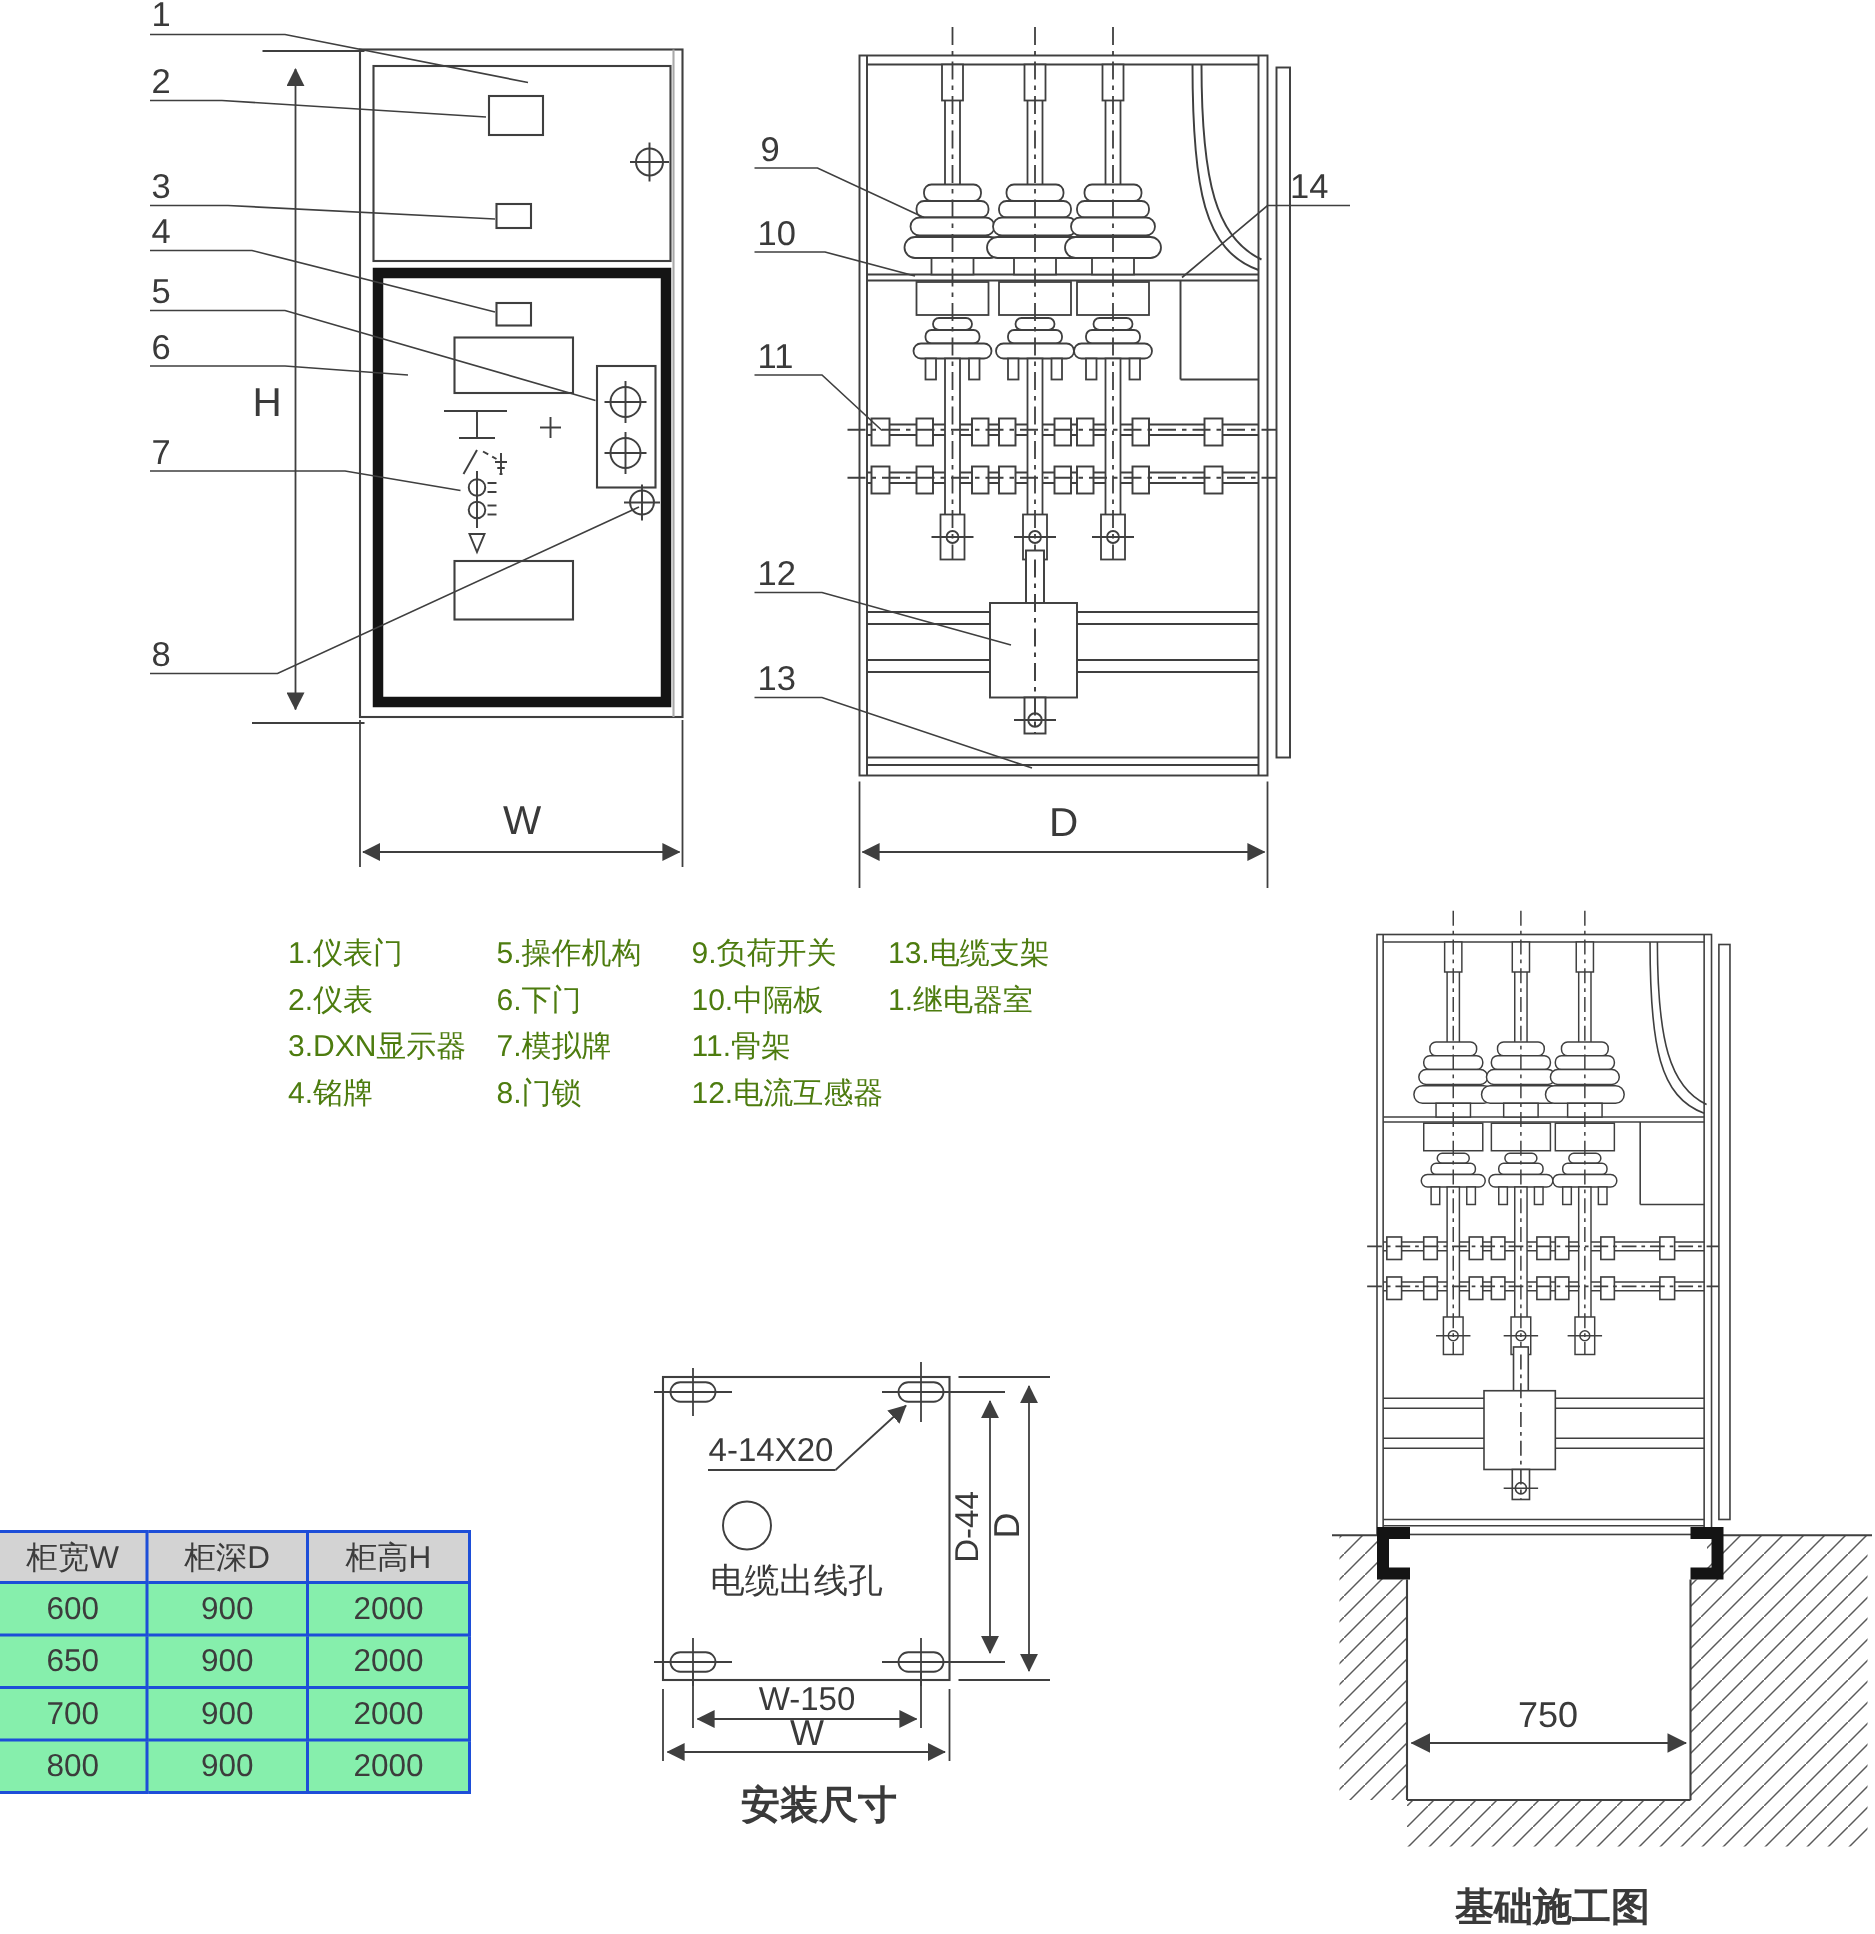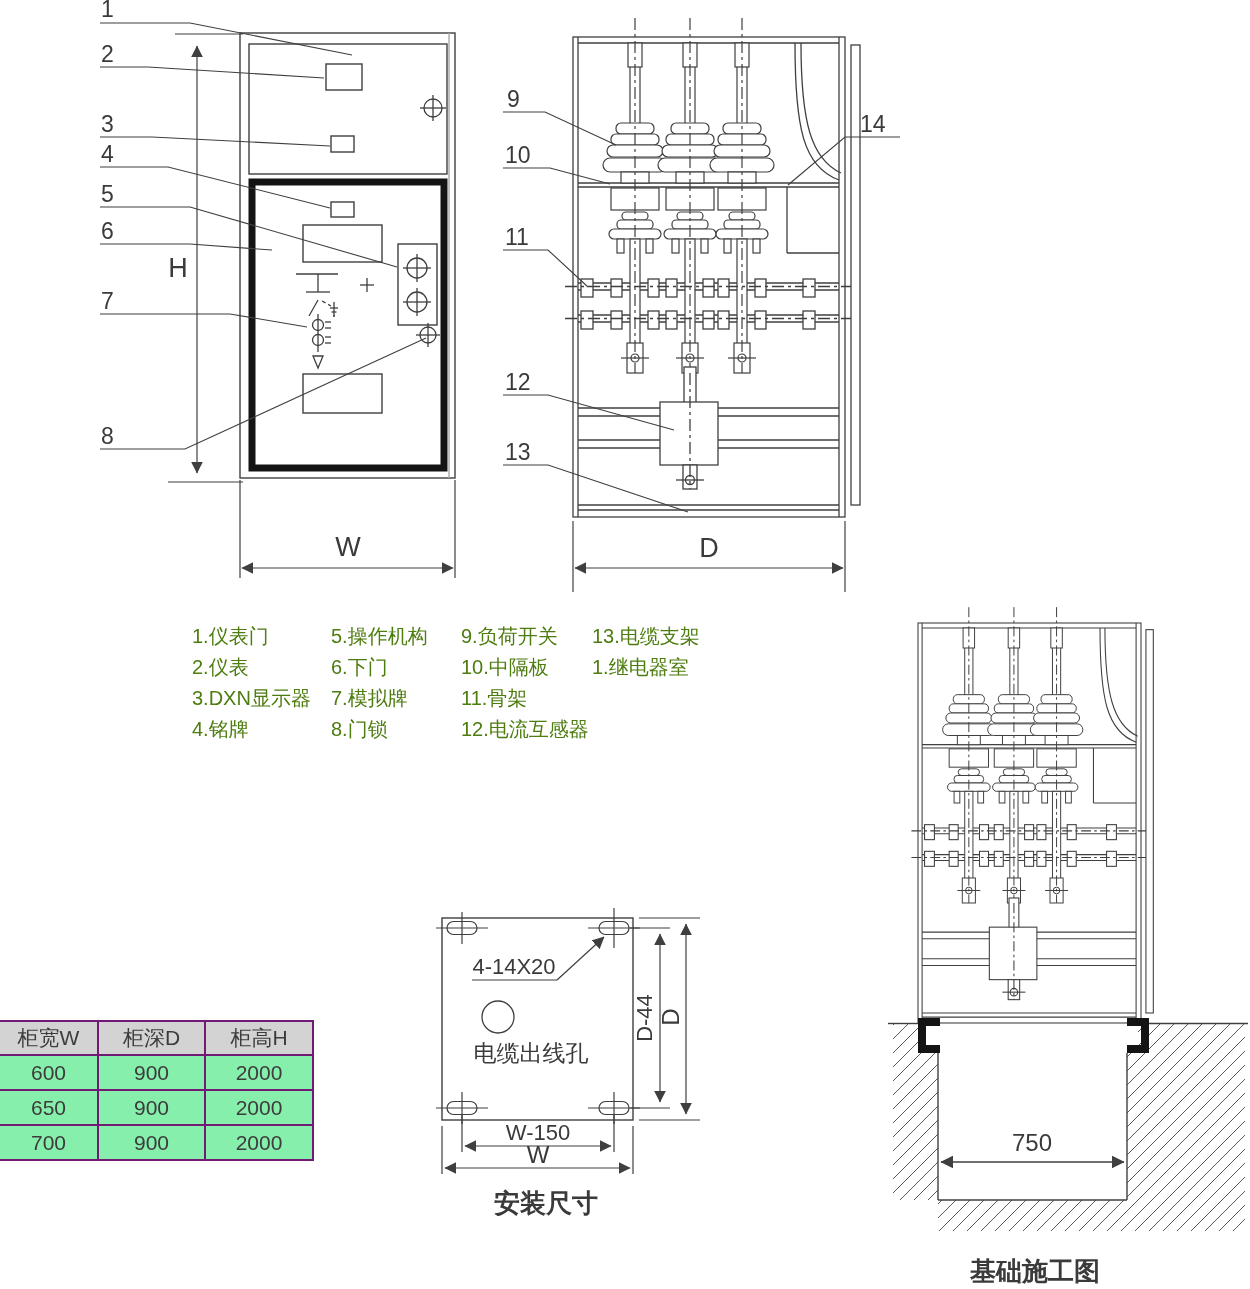--- a/index.html
+++ b/index.html
@@ -8,21 +8,21 @@
     font-family:"Liberation Sans","DejaVu Sans",sans-serif;color:#3a3a3a;
   }
   .stage svg{position:absolute;left:0;top:0;}
   svg text{fill:#3a3a3a;font-family:"Liberation Sans","DejaVu Sans",sans-serif;}
   .lg-col{position:absolute;white-space:nowrap;}
   .lg-col p{margin:0;line-height:31px;font-size:20px;color:#4d7c0f;}
   .size-table{
     position:absolute;left:-2px;top:1020px;border-collapse:collapse;table-layout:fixed;
   }
   .size-table th,.size-table td{
-    border:2px solid #701a75;text-align:center;font-weight:normal;
+    border:2px solid #1d4ed8;text-align:center;font-weight:normal;
     font-size:21px;color:#3c3c3c;padding:0;
   }
   .size-table th{background:#d3d3d3;height:32px;}
   .size-table td{height:33px;background:#86efac;margin-left:20px;}
   .c1{width:97px}.c2{width:105px}.c3{width:106px}
   .ttl{font-weight:600;}
 </style>
 </head>
 <body>
 
@@ -359,16 +359,21 @@
     <tr>
       <td>650</td>
       <td>900</td>
       <td>2000</td>
     </tr>
     <tr>
       <td>700</td>
       <td>900</td>
       <td>2000</td>
     </tr>
+    <tr>
+      <td>800</td>
+      <td>900</td>
+      <td>2000</td>
+    </tr>
   </tbody>
 </table>
 
 </div>
 
 </body></html>

